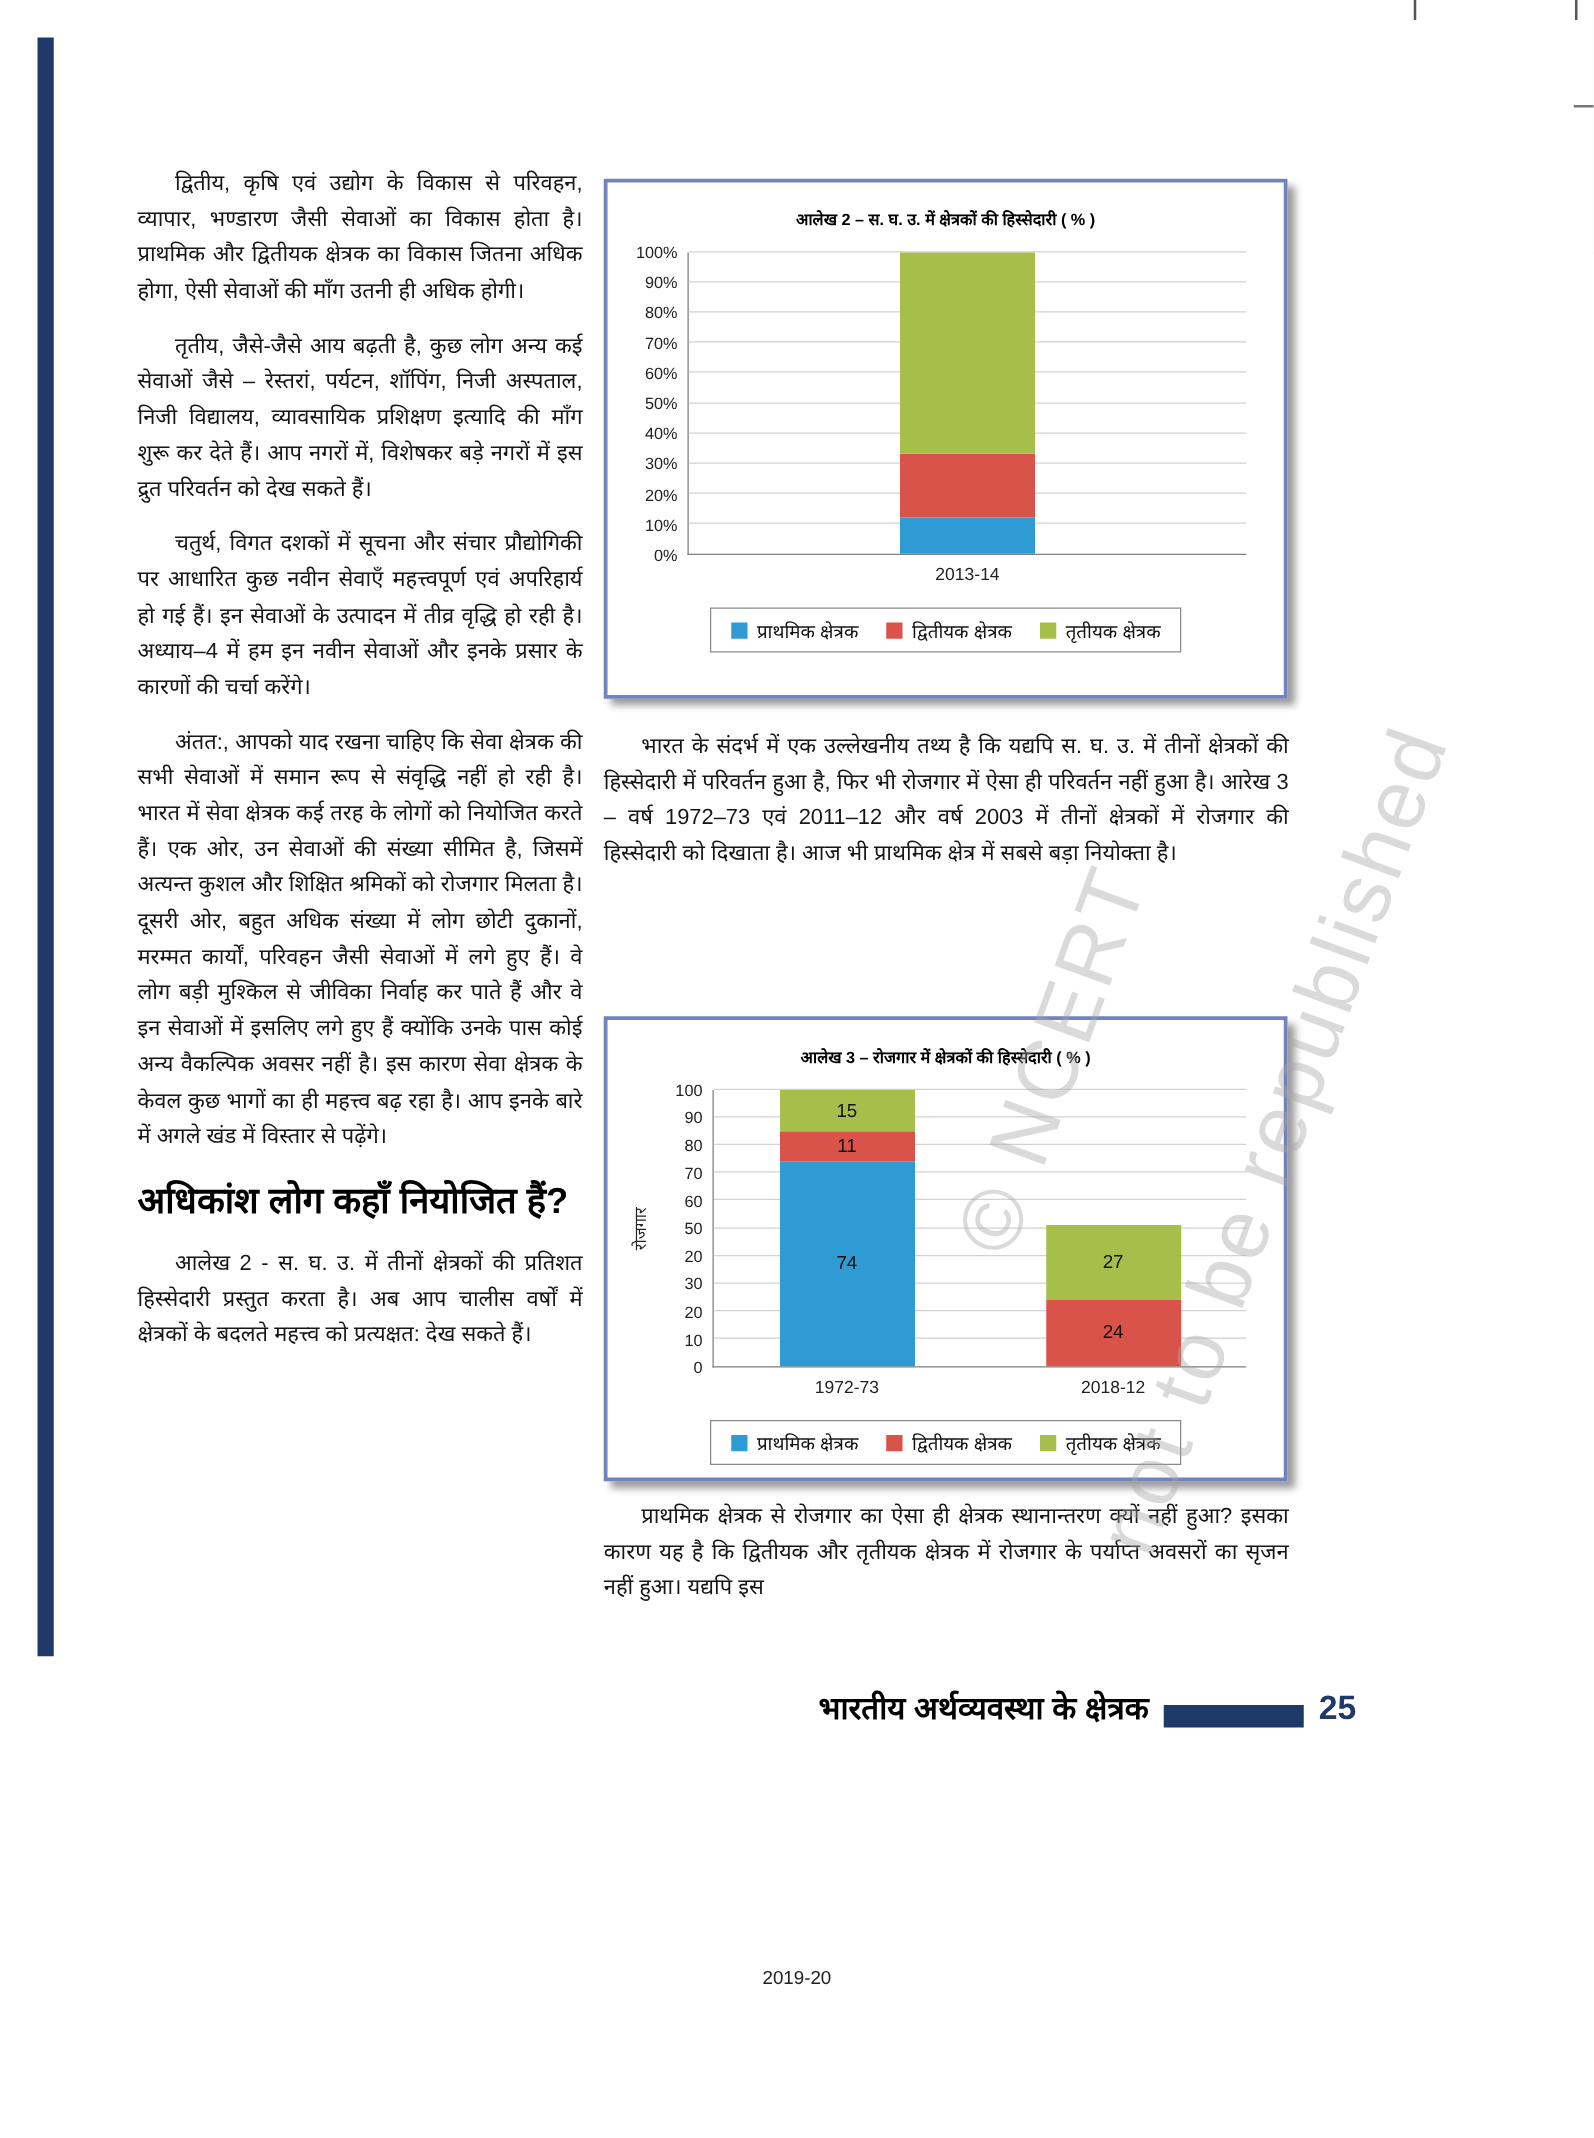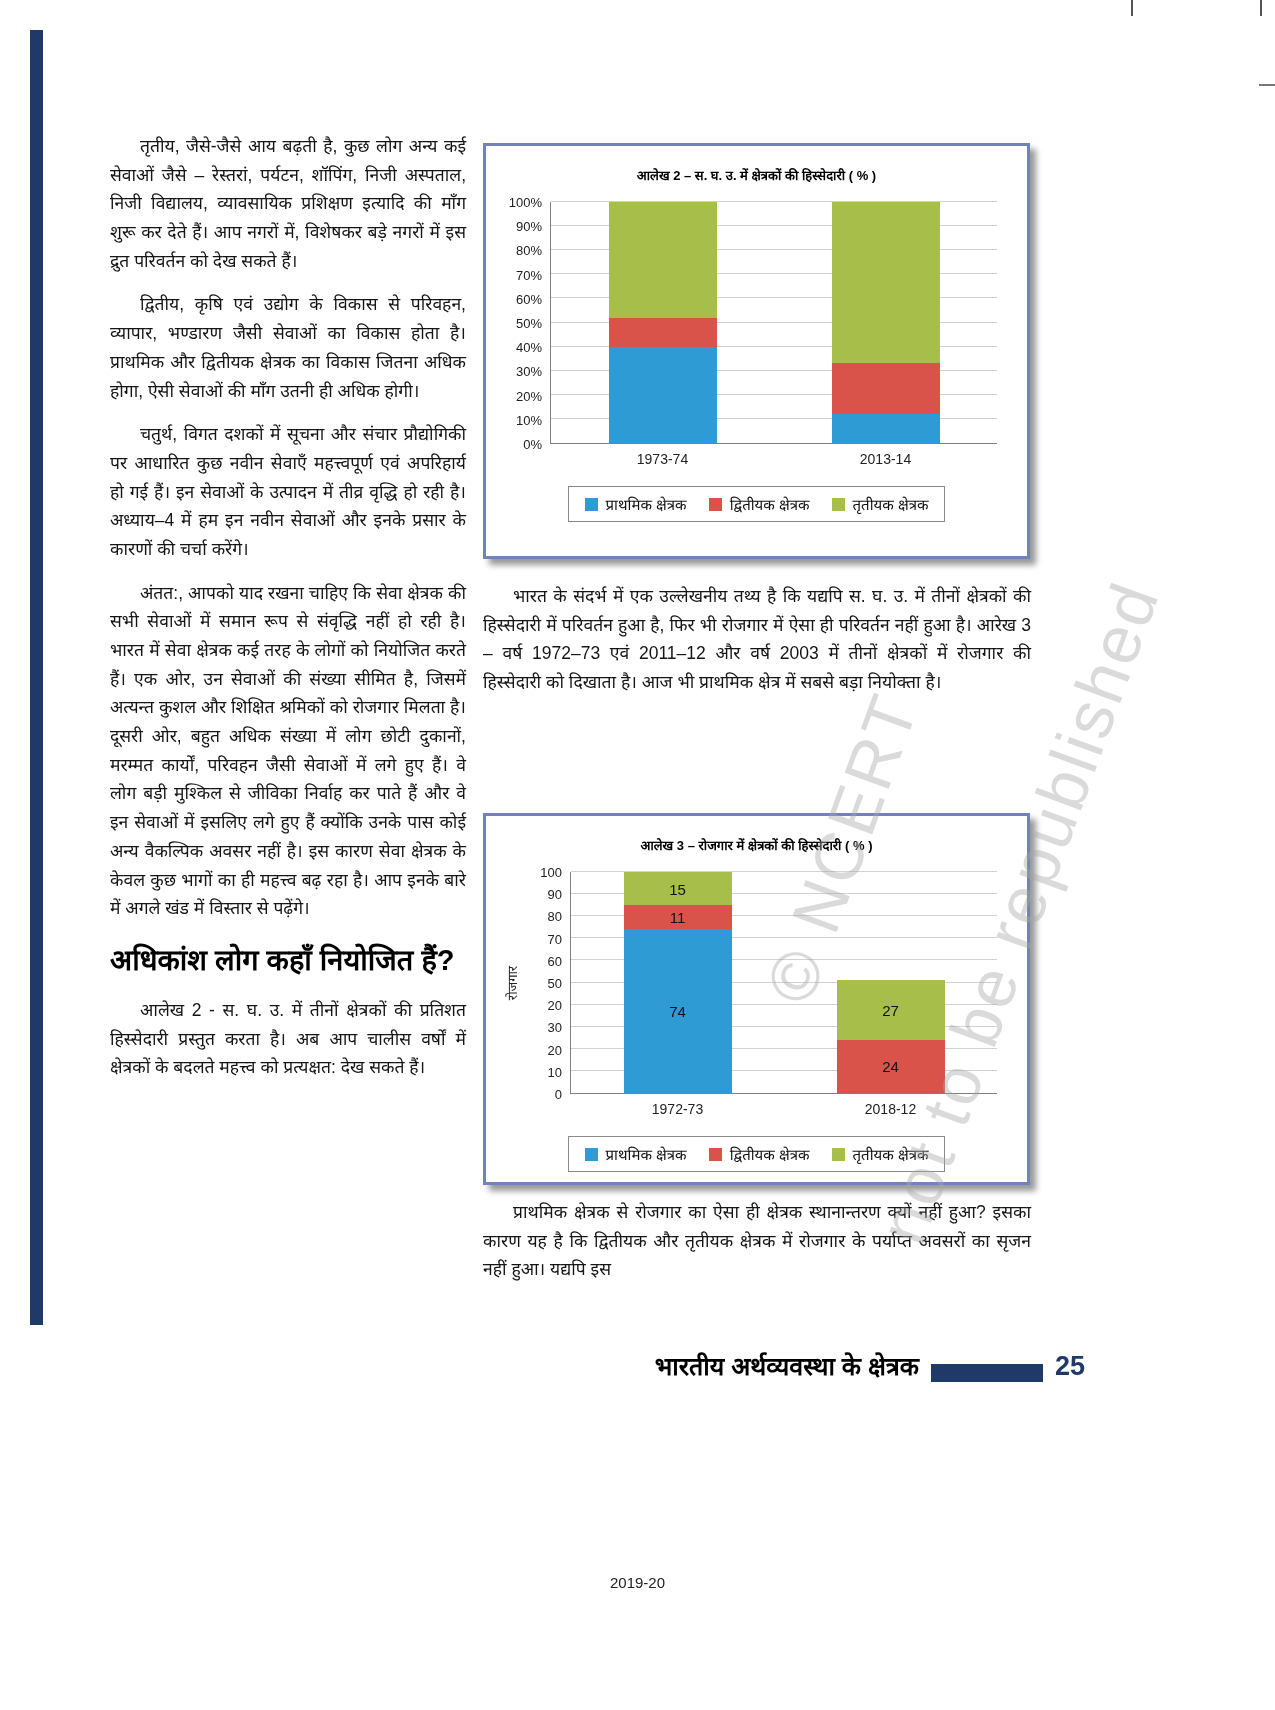--- a/index.html
+++ b/index.html
@@ -104,22 +104,22 @@
   <div class="crop-mark-v1"></div>
   <div class="crop-mark-v2"></div>
   <div class="crop-mark-h1"></div>
 
   <div class="watermark">
     <span>© NCERT</span>
     <span>not to be republished</span>
   </div>
 
   <div class="left-column">
+    <p class="body-para">द्वितीय, कृषि एवं उद्योग के विकास से परिवहन, व्यापार, भण्डारण जैसी सेवाओं का विकास होता है। प्राथमिक और द्वितीयक क्षेत्रक का विकास जितना अधिक होगा, ऐसी सेवाओं की माँग उतनी ही अधिक होगी।</p>
     <p class="body-para">तृतीय, जैसे-जैसे आय बढ़ती है, कुछ लोग अन्य कई सेवाओं जैसे – रेस्तरां, पर्यटन, शॉपिंग, निजी अस्पताल, निजी विद्यालय, व्यावसायिक प्रशिक्षण इत्यादि की माँग शुरू कर देते हैं। आप नगरों में, विशेषकर बड़े नगरों में इस द्रुत परिवर्तन को देख सकते हैं।</p>
-    <p class="body-para">द्वितीय, कृषि एवं उद्योग के विकास से परिवहन, व्यापार, भण्डारण जैसी सेवाओं का विकास होता है। प्राथमिक और द्वितीयक क्षेत्रक का विकास जितना अधिक होगा, ऐसी सेवाओं की माँग उतनी ही अधिक होगी।</p>
     <p class="body-para">चतुर्थ, विगत दशकों में सूचना और संचार प्रौद्योगिकी पर आधारित कुछ नवीन सेवाएँ महत्त्वपूर्ण एवं अपरिहार्य हो गई हैं। इन सेवाओं के उत्पादन में तीव्र वृद्धि हो रही है। अध्याय–4 में हम इन नवीन सेवाओं और इनके प्रसार के कारणों की चर्चा करेंगे।</p>
     <p class="body-para">अंतत:, आपको याद रखना चाहिए कि सेवा क्षेत्रक की सभी सेवाओं में समान रूप से संवृद्धि नहीं हो रही है। भारत में सेवा क्षेत्रक कई तरह के लोगों को नियोजित करते हैं। एक ओर, उन सेवाओं की संख्या सीमित है, जिसमें अत्यन्त कुशल और शिक्षित श्रमिकों को रोजगार मिलता है। दूसरी ओर, बहुत अधिक संख्या में लोग छोटी दुकानों, मरम्मत कार्यों, परिवहन जैसी सेवाओं में लगे हुए हैं। वे लोग बड़ी मुश्किल से जीविका निर्वाह कर पाते हैं और वे इन सेवाओं में इसलिए लगे हुए हैं क्योंकि उनके पास कोई अन्य वैकल्पिक अवसर नहीं है। इस कारण सेवा क्षेत्रक के केवल कुछ भागों का ही महत्त्व बढ़ रहा है। आप इनके बारे में अगले खंड में विस्तार से पढ़ेंगे।</p>
     <h2 class="section-heading">अधिकांश लोग कहाँ नियोजित हैं?</h2>
     <p class="body-para">आलेख 2 - स. घ. उ. में तीनों क्षेत्रकों की प्रतिशत हिस्सेदारी प्रस्तुत करता है। अब आप चालीस वर्षों में क्षेत्रकों के बदलते महत्त्व को प्रत्यक्षत: देख सकते हैं।</p>
   </div>
 
   <div class="chart-box" id="chart2-box">
     <div class="chart-title">आलेख 2 – स. घ. उ. में क्षेत्रकों की हिस्सेदारी ( % )</div>
     <div class="chart-body">
       <div class="y-axis">
@@ -139,28 +139,20 @@
           <div class="gridline" style="bottom: 10%;"></div>
           <div class="gridline" style="bottom: 20%;"></div>
           <div class="gridline" style="bottom: 30%;"></div>
           <div class="gridline" style="bottom: 40%;"></div>
           <div class="gridline" style="bottom: 50%;"></div>
           <div class="gridline" style="bottom: 60%;"></div>
           <div class="gridline" style="bottom: 70%;"></div>
           <div class="gridline" style="bottom: 80%;"></div>
           <div class="gridline" style="bottom: 90%;"></div>
           <div class="gridline" style="bottom: 100%;"></div>
-          <div class="bar-slot">
-            <div class="bar">
-              <div class="seg" style="height: 40%; background: rgb(46, 155, 213);"></div>
-              <div class="seg" style="height: 12%; background: rgb(217, 83, 74);"></div>
-              <div class="seg" style="height: 48%; background: rgb(168, 190, 74);"></div>
-            </div>
-            <div class="x-label">1973-74</div>
-          </div>
           <div class="bar-slot">
             <div class="bar">
               <div class="seg" style="height: 12%; background: rgb(46, 155, 213);"></div>
               <div class="seg" style="height: 21%; background: rgb(217, 83, 74);"></div>
               <div class="seg" style="height: 67%; background: rgb(168, 190, 74);"></div>
             </div>
             <div class="x-label">2013-14</div>
           </div>
         </div>
     </div>

